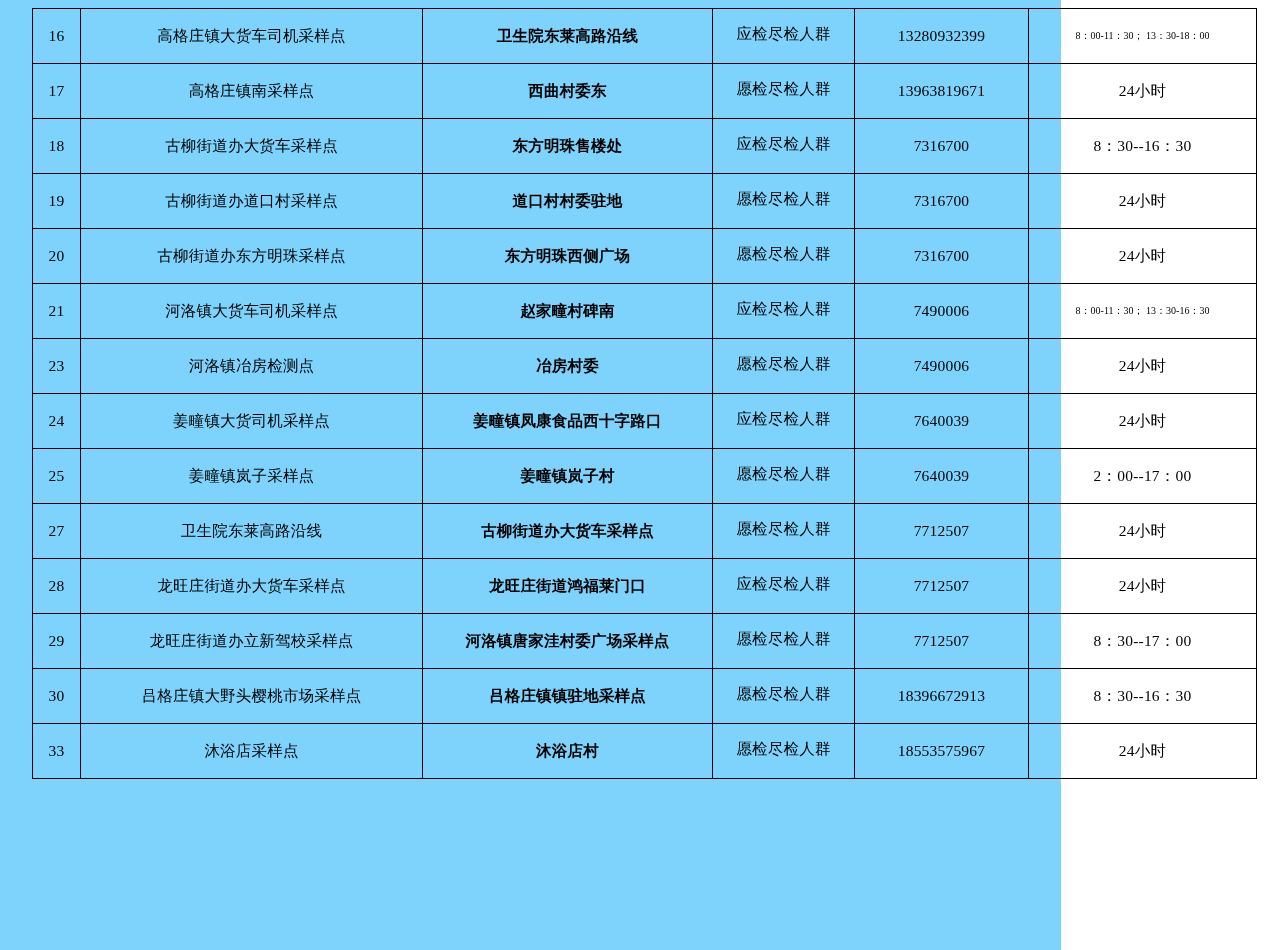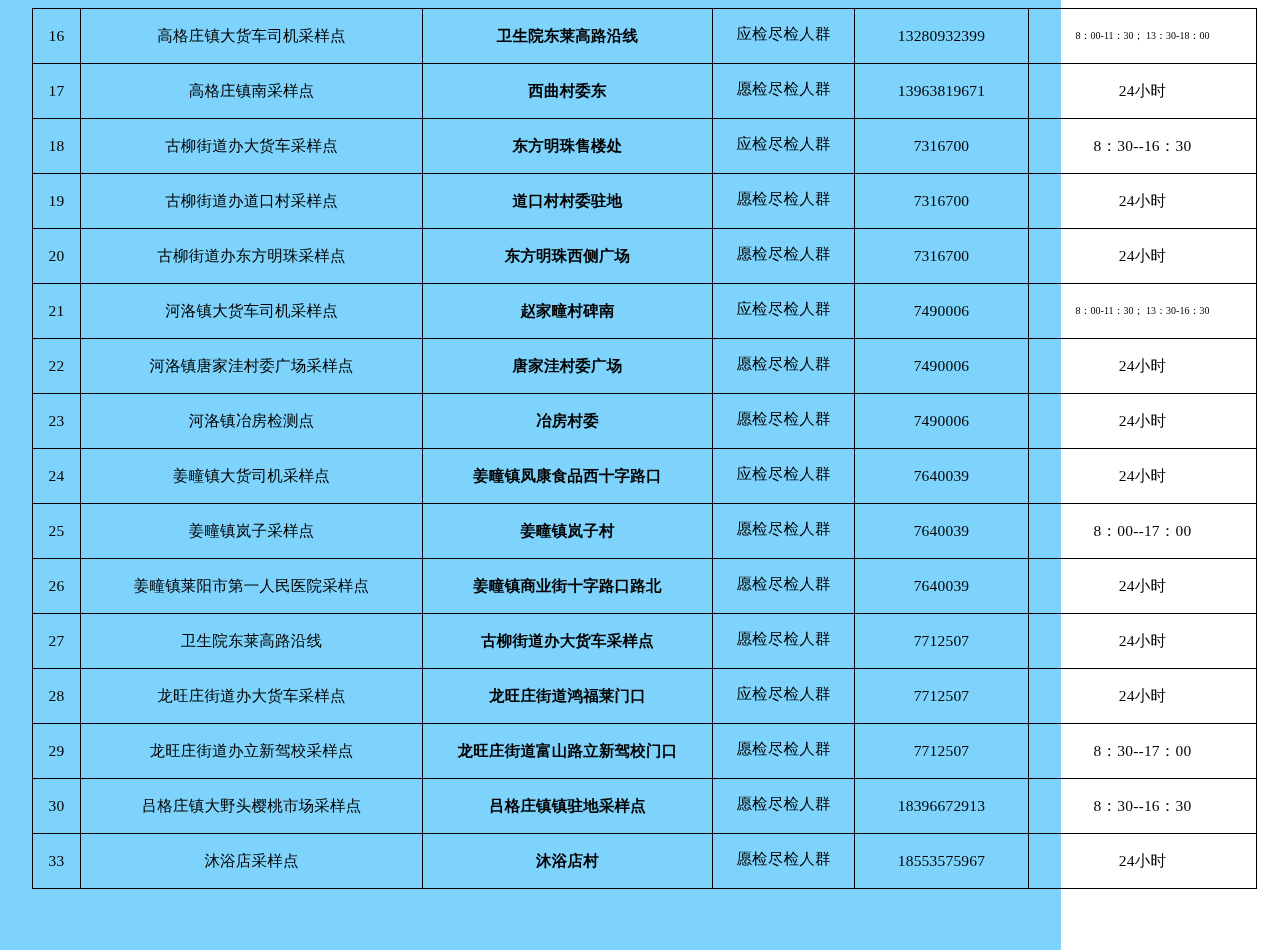--- a/index.html
+++ b/index.html
@@ -112,28 +112,20 @@
       </tr>
       <tr>
         <td class="idx">21</td>
         <td class="name">河洛镇大货车司机采样点</td>
         <td class="addr">赵家疃村碑南</td>
         <td class="group">应检尽检人群</td>
         <td class="phone">7490006</td>
         <td class="time wide">8：00-11：30； 13：30-16：30</td>
       </tr>
       <tr>
-        <td class="idx">22</td>
-        <td class="name">河洛镇唐家洼村委广场采样点</td>
-        <td class="addr">唐家洼村委广场</td>
-        <td class="group">愿检尽检人群</td>
-        <td class="phone">7490006</td>
-        <td class="time">24小时</td>
-      </tr>
-      <tr>
         <td class="idx">23</td>
         <td class="name">河洛镇冶房检测点</td>
         <td class="addr">冶房村委</td>
         <td class="group">愿检尽检人群</td>
         <td class="phone">7490006</td>
         <td class="time">24小时</td>
       </tr>
       <tr>
         <td class="idx">24</td>
         <td class="name">姜疃镇大货司机采样点</td>
@@ -141,50 +133,42 @@
         <td class="group">应检尽检人群</td>
         <td class="phone">7640039</td>
         <td class="time">24小时</td>
       </tr>
       <tr>
         <td class="idx">25</td>
         <td class="name">姜疃镇岚子采样点</td>
         <td class="addr">姜疃镇岚子村</td>
         <td class="group">愿检尽检人群</td>
         <td class="phone">7640039</td>
-        <td class="time">8：00--17：00</td>
-      </tr>
-      <tr>
-        <td class="idx">26</td>
-        <td class="name">姜疃镇莱阳市第一人民医院采样点</td>
-        <td class="addr">姜疃镇商业街十字路口路北</td>
-        <td class="group">愿检尽检人群</td>
-        <td class="phone">7640039</td>
-        <td class="time">24小时</td>
+        <td class="time">2：00--17：00</td>
       </tr>
       <tr>
         <td class="idx">27</td>
         <td class="name">卫生院东莱高路沿线</td>
         <td class="addr">古柳街道办大货车采样点</td>
         <td class="group">愿检尽检人群</td>
         <td class="phone">7712507</td>
         <td class="time">24小时</td>
       </tr>
       <tr>
         <td class="idx">28</td>
         <td class="name">龙旺庄街道办大货车采样点</td>
         <td class="addr">龙旺庄街道鸿福莱门口</td>
         <td class="group">应检尽检人群</td>
         <td class="phone">7712507</td>
         <td class="time">24小时</td>
       </tr>
       <tr>
         <td class="idx">29</td>
         <td class="name">龙旺庄街道办立新驾校采样点</td>
-        <td class="addr">龙旺庄街道富山路立新驾校门口</td>
+        <td class="addr">河洛镇唐家洼村委广场采样点</td>
         <td class="group">愿检尽检人群</td>
         <td class="phone">7712507</td>
         <td class="time">8：30--17：00</td>
       </tr>
       <tr>
         <td class="idx">30</td>
         <td class="name">吕格庄镇大野头樱桃市场采样点</td>
         <td class="addr">吕格庄镇镇驻地采样点</td>
         <td class="group">愿检尽检人群</td>
         <td class="phone">18396672913</td>

